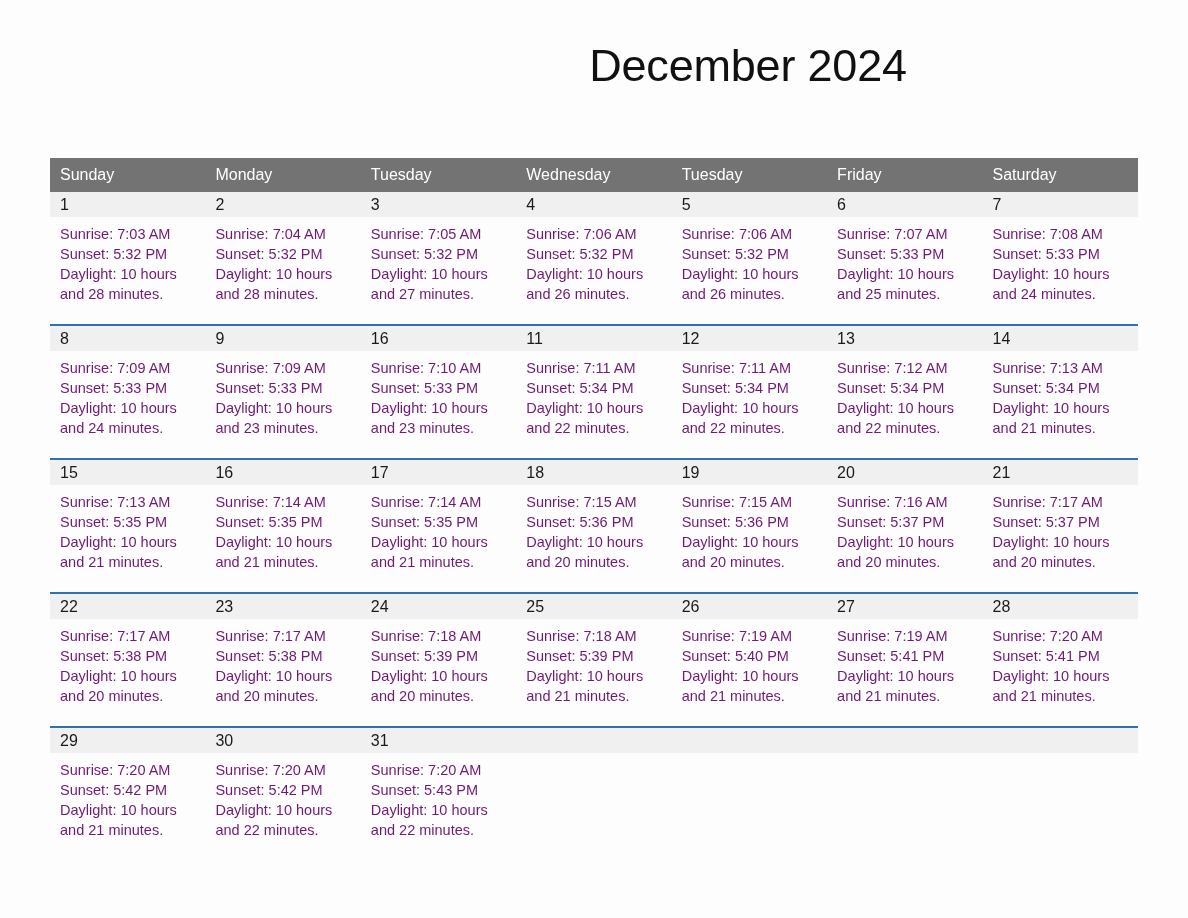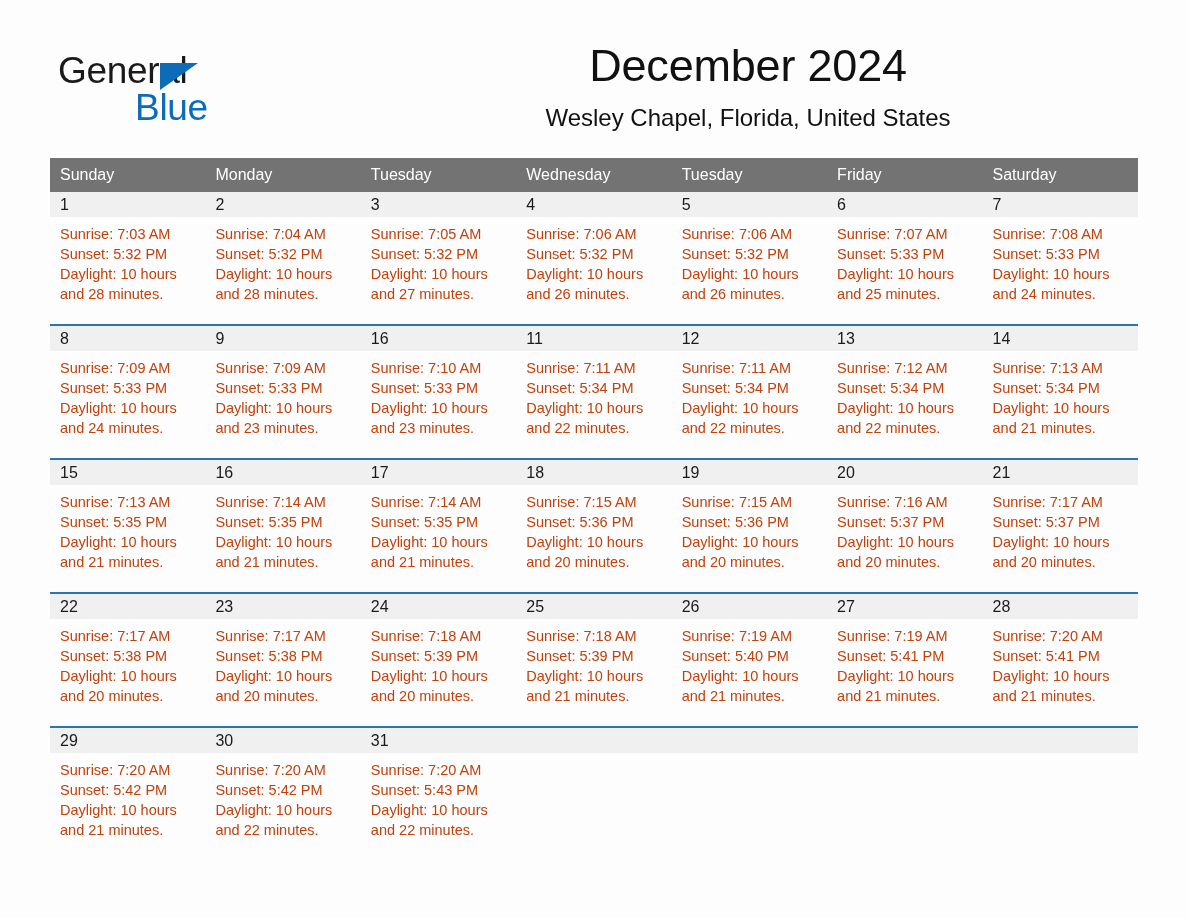--- a/index.html
+++ b/index.html
@@ -122,40 +122,34 @@
   tr.inforow td {
     background: #fdfdfd;
     vertical-align: top;
     padding: 7px 8px 14px 10px;
     height: 108px;
     border: none;
   }
   .info {
     font-size: 14.5px;
     line-height: 20px;
-    color: #c2410c;
+    color: #701a75;
     white-space: pre-line;
   }
 </style>
 </head>
 <body>
 
 <div class="page">
 
   <div class="header">
 
-    <div class="logo">
-      <span class="logo-general">General</span>
-      <span class="logo-tri"></span>
-      <span class="logo-blue">Blue</span>
-    </div>
 
     <div class="title-block">
       <h1 class="cal-title">December 2024</h1>
-      <h2 class="cal-subtitle">Wesley Chapel, Florida, United States</h2>
     </div>
 
   </div>
 
   <div class="calendar">
     <table class="cal-table">
       <thead>
         <tr>
           <th>Sunday</th>
           <th>Monday</th>

